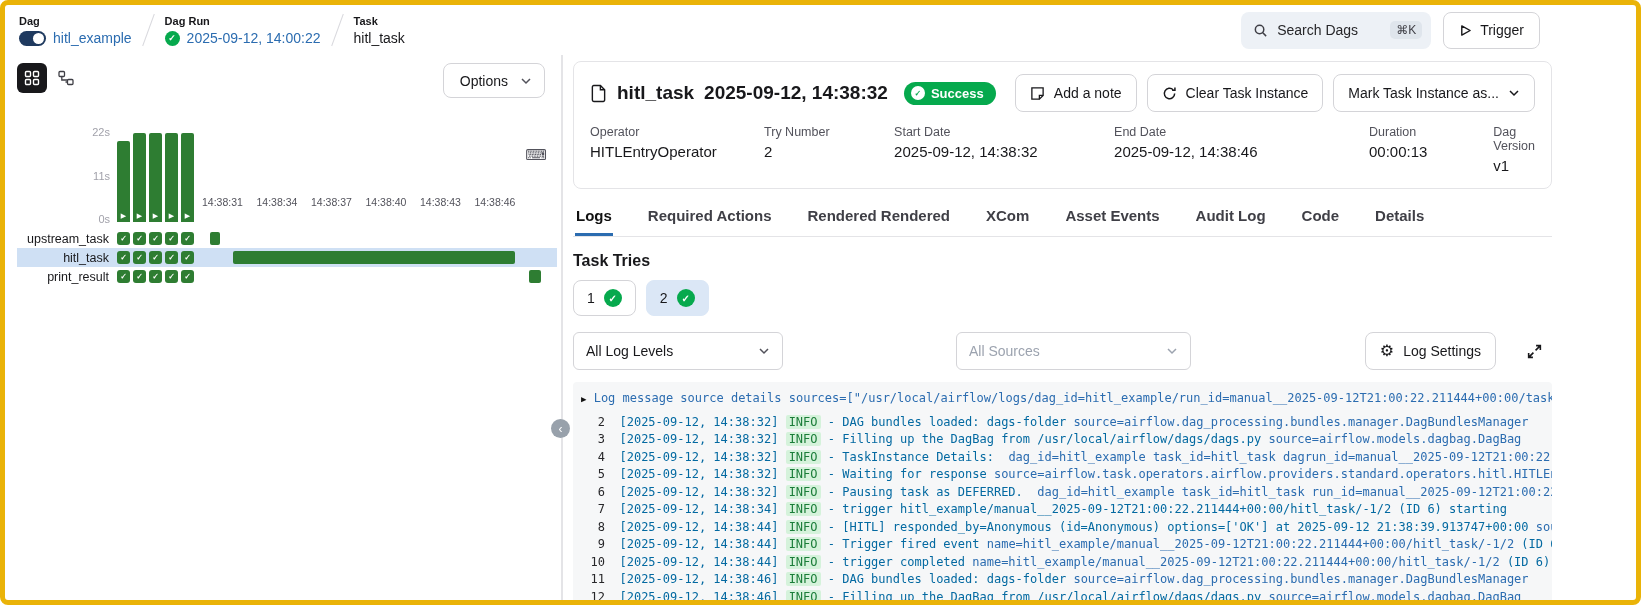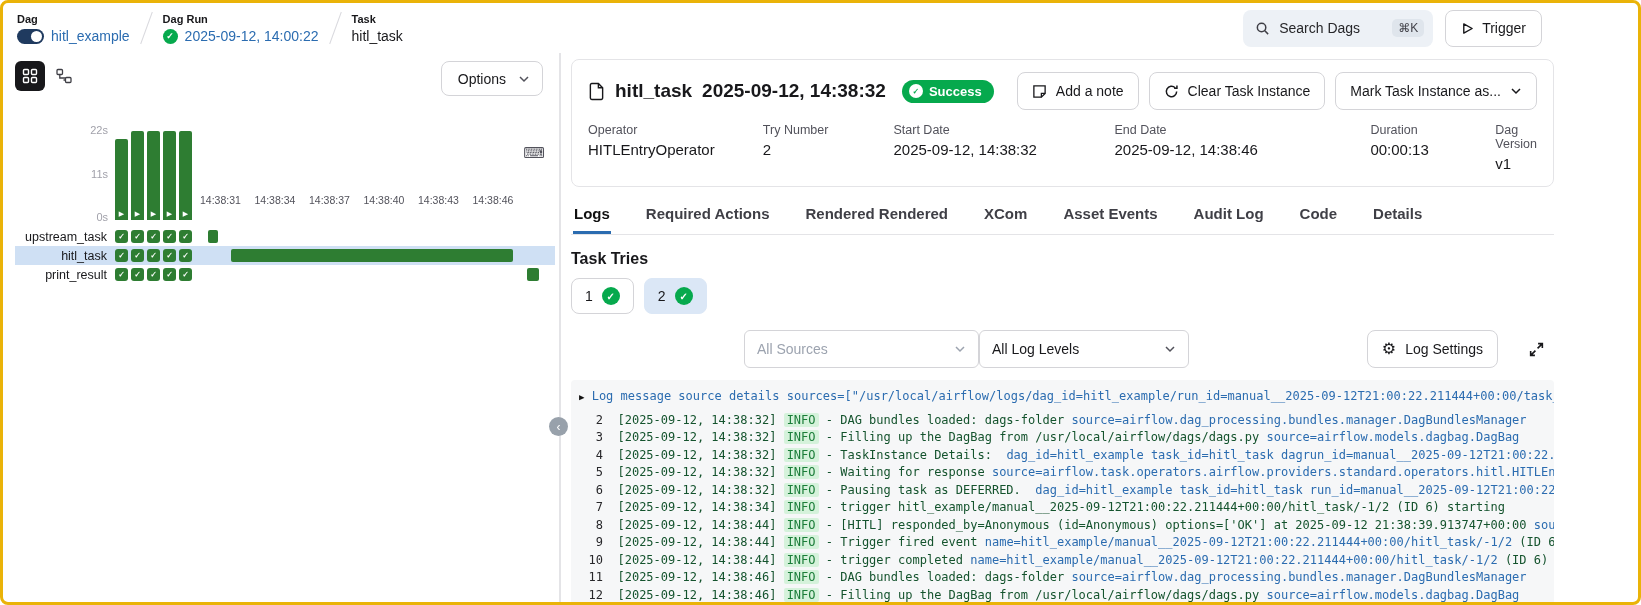--- a/index.html
+++ b/index.html
@@ -1,19 +1,19 @@
 <!DOCTYPE html>
 <html style="--green: #2e7d32; --badge-green: #06a94d; --link-blue: #2b6cb0; --row-highlight: #cfe0f4;"><head>
 <meta charset="utf-8">
 <style>
   * { box-sizing: border-box; margin: 0; padding: 0; }
   html, body { background: #fff; }
   body { font-family: "Liberation Sans", sans-serif; color: #18181b; }
 
-  .app { width: 1641px; height: 605px; border: 3px solid #eab308; border-radius: 8px; overflow: hidden; background: #fff; position: relative; }
+  .app { width: 1641px; height: 605px; border: 5px solid #eab308; border-radius: 8px; overflow: hidden; background: #fff; position: relative; }
 
   
   .topbar { height: 50px; display: flex; align-items: center; justify-content: space-between; padding: 0 96px 0 14px; }
   .crumbs { display: flex; align-items: center; gap: 16px; }
   .crumb-label { font-size: 11px; font-weight: 700; margin-bottom: 3px; color: #18181b; }
   .crumb-value { display: flex; align-items: flex-end; gap: 7px; font-size: 14px; }
   .link { color: var(--link-blue); text-decoration: none; cursor: pointer; }
   .sep { width: 1px; height: 34px; background: #d9d9de; transform: rotate(20deg); }
   .toggle { width: 27px; height: 15px; border-radius: 8px; background: #1f3a5f; position: relative; display: inline-block; cursor: pointer; flex-shrink: 0; }
   .toggle .knob { position: absolute; right: 2px; top: 2px; width: 11px; height: 11px; border-radius: 50%; background: #fff; }
@@ -82,21 +82,21 @@
   .select.sources { width: 235px; margin-left: 173px; color: #9ca3af; }
   .log-actions { margin-left: auto; display: flex; gap: 20px; align-items: center; }
   .gear { font-size: 16px; line-height: 1; }
   .expand-btn { width: 36px; height: 36px; border: none; background: #fff; display: flex; align-items: center; justify-content: center; cursor: pointer; }
 
   .log-view { margin-top: 12px; background: #f6f7f8; border-radius: 4px; padding: 8px 8px; font-family: "DejaVu Sans Mono", monospace; font-size: 12px; line-height: 17.5px; height: 246px; overflow: hidden; white-space: pre; }
   .log-line { white-space: pre; }
   .log-line.header { margin-bottom: 5px; cursor: pointer; }
   .marker { color: #111; font-size: 9px; }
   .ln { display: inline-block; width: 24px; text-align: right; color: #27272a; }
-  .pl { color: #14532d; }
+  .pl { color: #0369a1; }
   .lk { color: var(--link-blue); cursor: pointer; }
   .info { background: #d5f2db; color: #1b7d39; padding: 0 3px; border-radius: 2px; }
 </style>
 </head>
 <body>
 
 <div class="app">
 
   <header class="topbar">
     <div class="crumbs">
@@ -321,30 +321,30 @@
             <span class="try-num">1</span>
             <span class="tcheck">✓</span>
           </button>
           <button class="try-btn selected">
             <span class="try-num">2</span>
             <span class="tcheck">✓</span>
           </button>
         </div>
 
       <div class="filters">
+        <div class="select levels">
+          <span>All Log Levels</span>
+          <svg width="12" height="12" viewBox="0 0 12 12">
+              <path d="M2 4 L6 8 L10 4" fill="none" stroke="#52525b" stroke-width="1.5"></path>
+            </svg>
+        </div>
         <div class="select sources">
           <span>All Sources</span>
           <svg width="12" height="12" viewBox="0 0 12 12">
               <path d="M2 4 L6 8 L10 4" fill="none" stroke="#9ca3af" stroke-width="1.5"></path>
-            </svg>
-        </div>
-        <div class="select levels">
-          <span>All Log Levels</span>
-          <svg width="12" height="12" viewBox="0 0 12 12">
-              <path d="M2 4 L6 8 L10 4" fill="none" stroke="#52525b" stroke-width="1.5"></path>
             </svg>
         </div>
         <div class="log-actions">
           <button class="btn">
             <span class="gear">⚙</span>
             <span>Log Settings</span>
           </button>
           <button class="expand-btn">
             <svg width="17" height="17" viewBox="0 0 16 16" fill="none" stroke="#18181b" stroke-width="1.5">
                 <path d="M9.5 2.5h4v4M13.5 2.5 9 7M6.5 13.5h-4v-4M2.5 13.5 7 9"></path>

